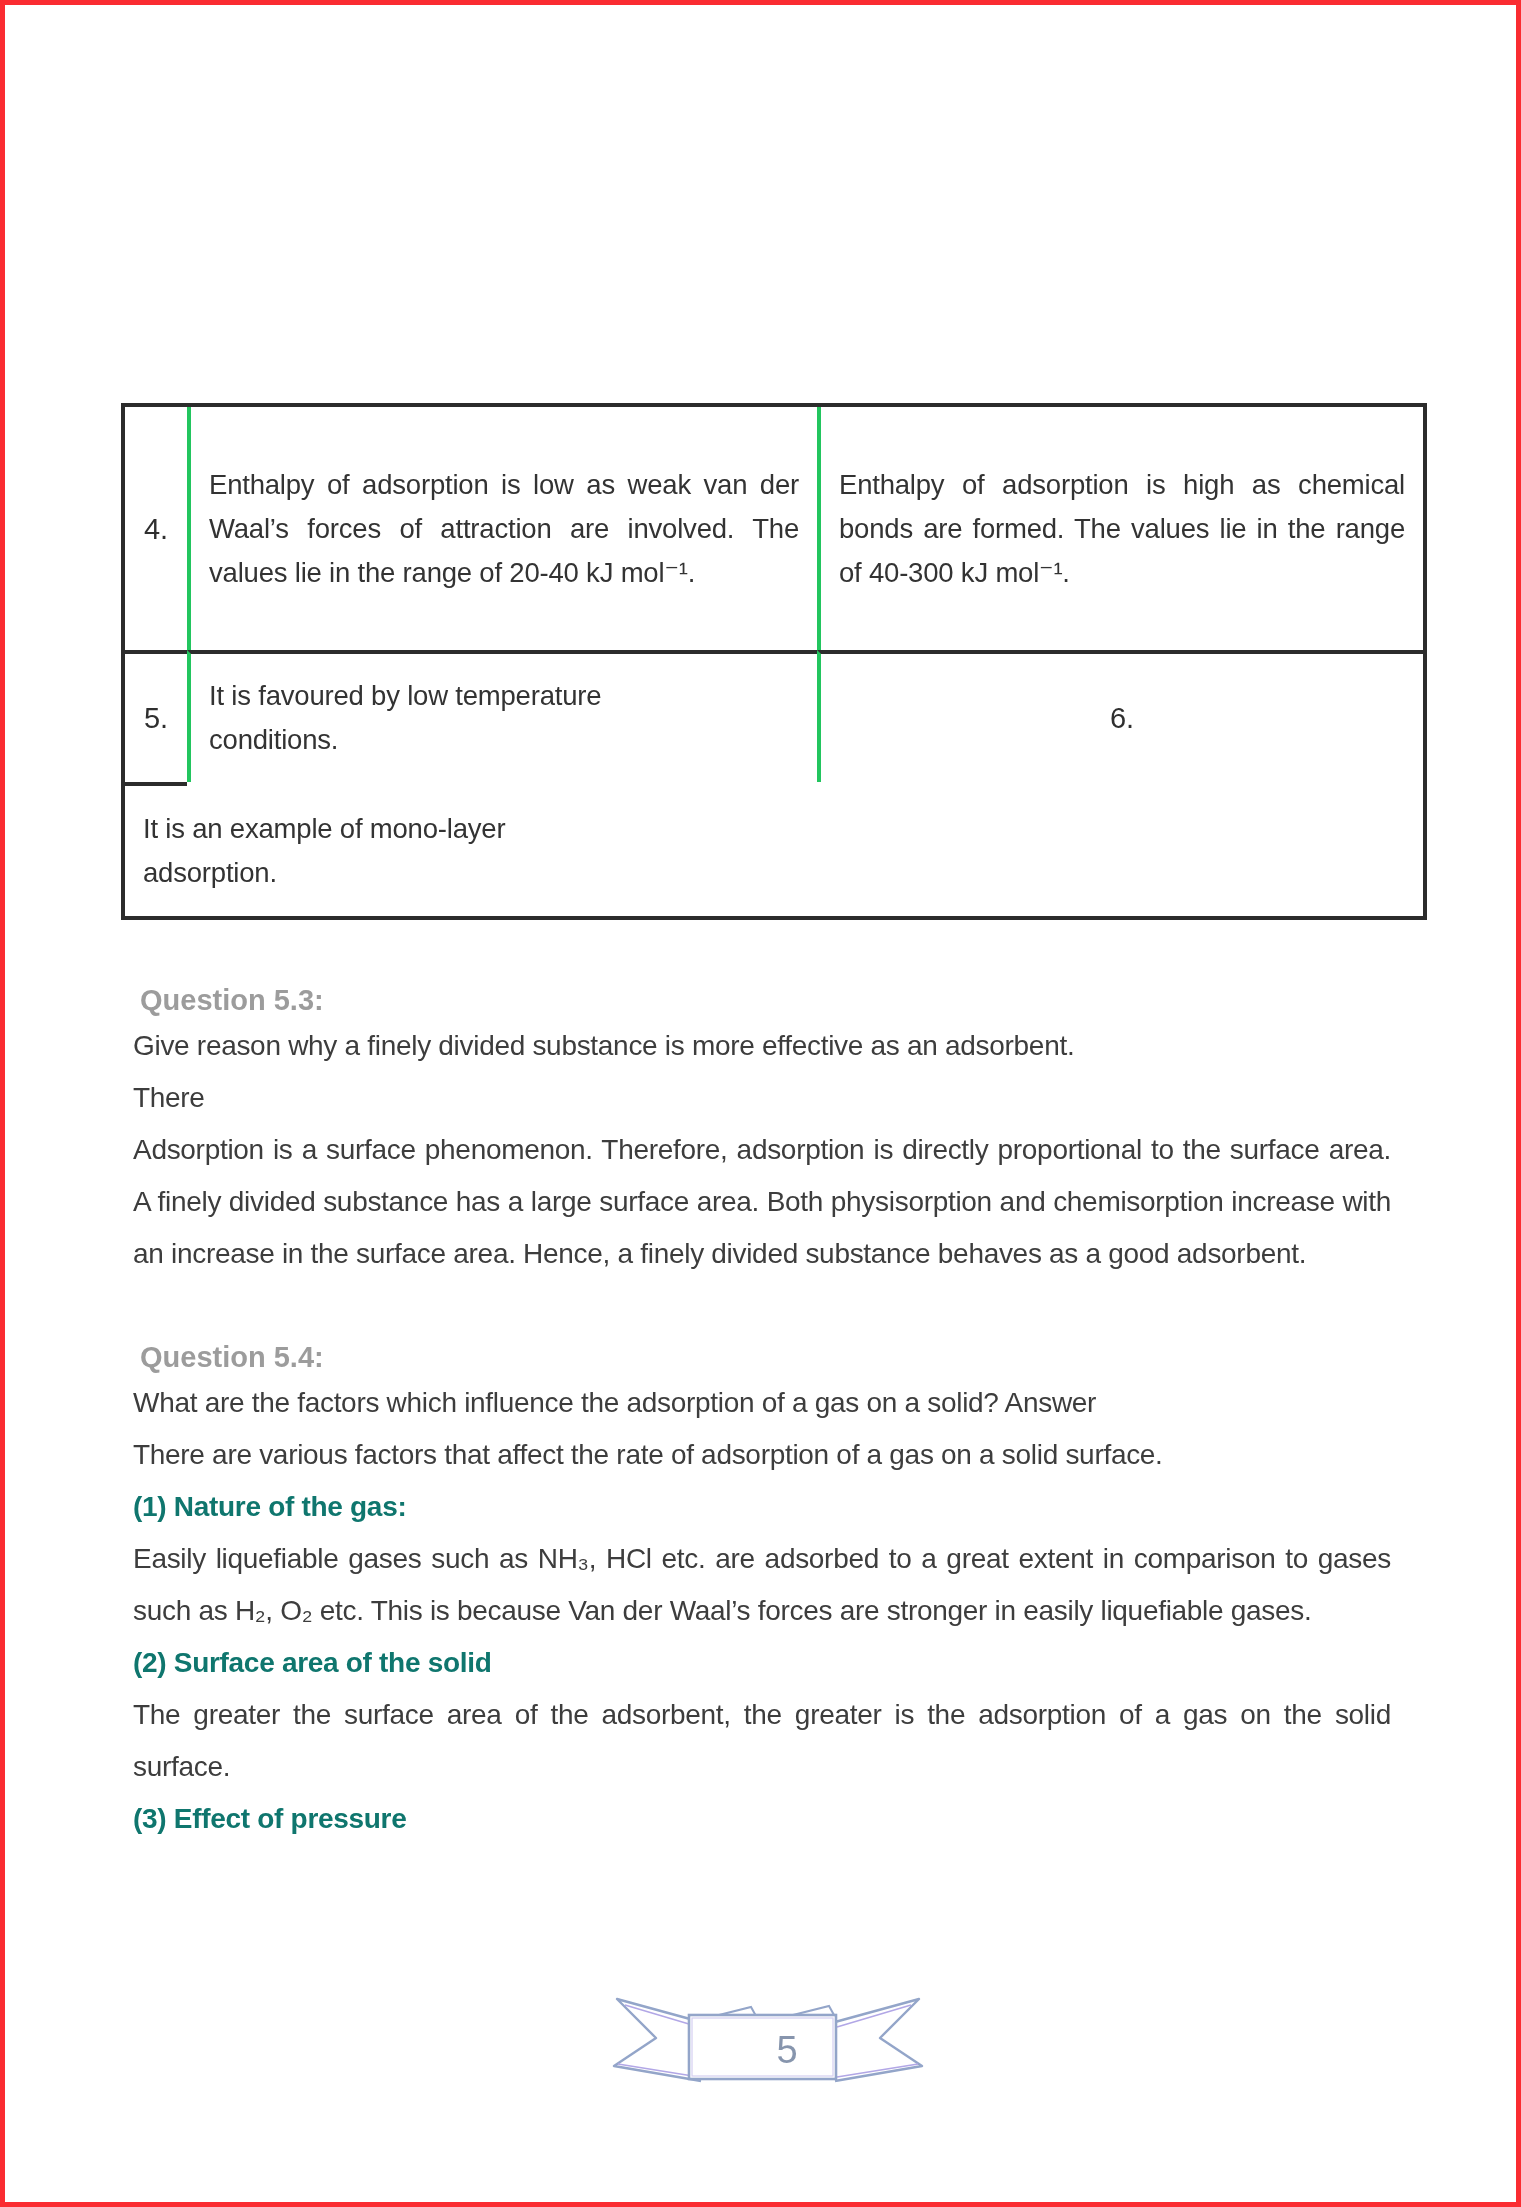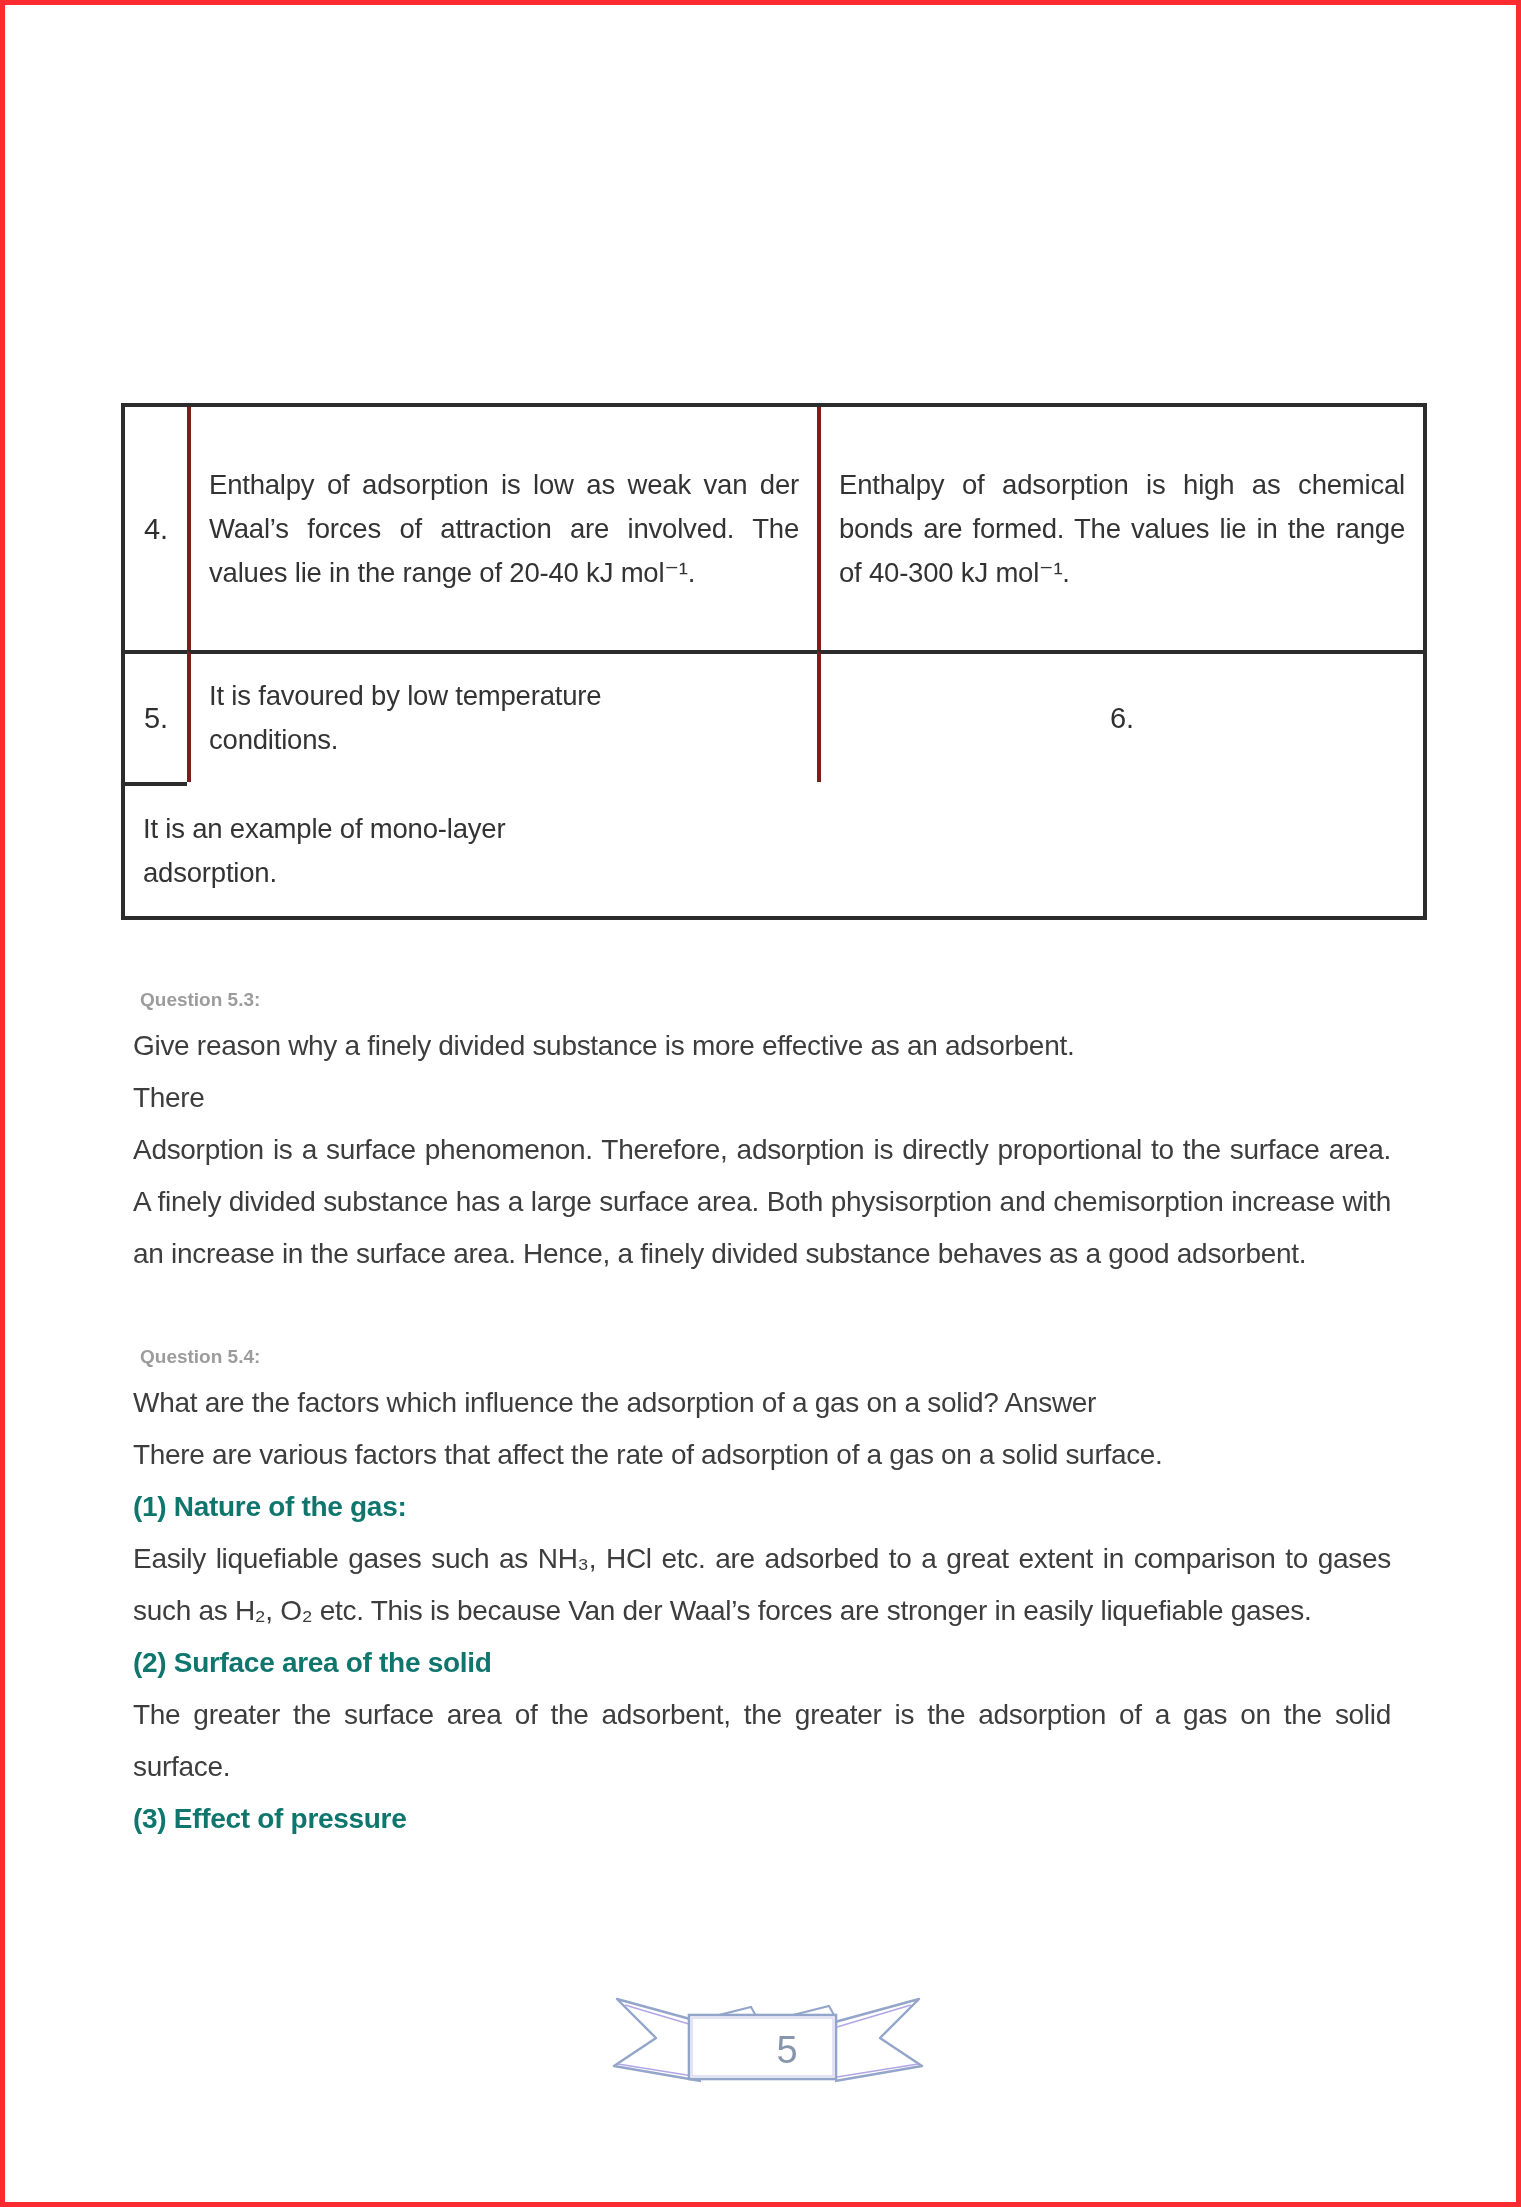--- a/index.html
+++ b/index.html
@@ -20,21 +20,21 @@
     width:1306px; height:517px;
     box-sizing:border-box;
     border:4px solid #2c2c2c;
     display:grid;
     grid-template-columns:62px 630px 1fr;
     grid-template-rows:243px 132px 1fr;
     background:#fff;
   }
   .cell {
     box-sizing:border-box;
-    border-left:4px solid #7f1d1d;
+    border-left:4px solid #22c55e;
     border-top:4px solid #2c2c2c;
     display:flex; flex-direction:column; justify-content:center;
     font-size:27.5px; line-height:44px; color:#333333;
     letter-spacing:-0.2px;
   }
   .cell:nth-child(-n+3) { border-top:none; }
   .cell:nth-child(3n+1) { border-left:none; }
   .cell.num { align-items:center; justify-content:center; font-size:29px; color:#2f2f2f; }
   .cell.body { padding:0 18px; }
   .jt { text-align:justify; }
@@ -44,21 +44,21 @@
   .row6-line1 { text-align:justify; text-align-last:justify; }
   .row6-line2 { text-align:center; }
 
   
   .content {
     position:absolute; left:128px; top:975px; width:1258px;
     font-size:28px; line-height:52px; letter-spacing:-0.3px;
     color:#3d3d3d;
   }
   .qh {
-    font-size:19px; font-weight:bold; color:#9c9c9c;
+    font-size:29px; font-weight:bold; color:#9c9c9c;
     line-height:40px; margin-left:7px; letter-spacing:0;
   }
   .qh2 { margin-top:57px; }
   .pt-title { font-weight:bold; color:#0f766e; }
   .just { text-align:justify; }
 
   
   .banner { position:absolute; left:596px; top:1981px; }
   .banner svg { display:block; }
 </style>

